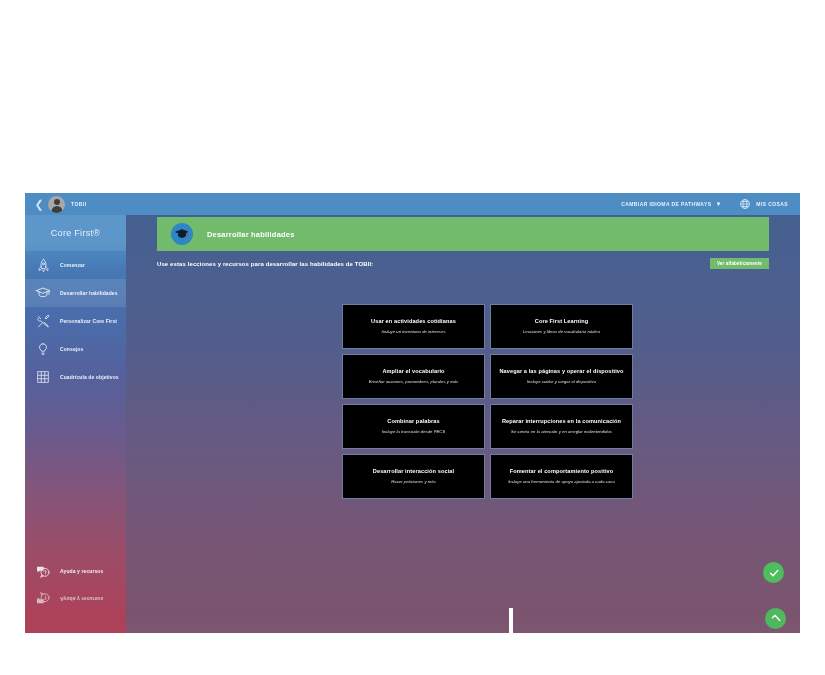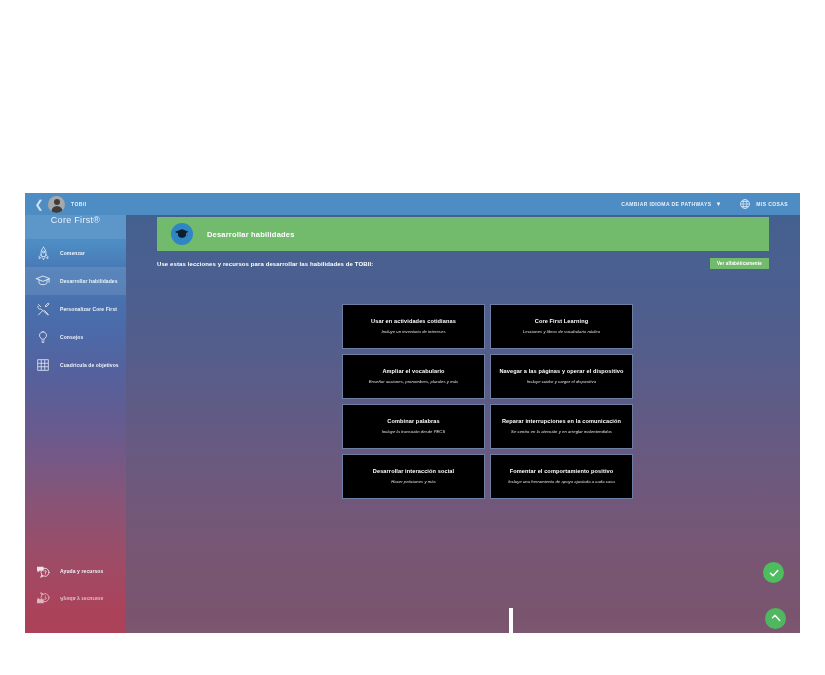--- a/index.html
+++ b/index.html
@@ -124,23 +124,24 @@
         #4778b4 14%,
         #4a6cab 26%,
         #55619d 40%,
         #6a5a8d 55%,
         #855579 70%,
         #9b4d68 84%,
         #a8455e 95%,
         #ab4259 100%);
   }
   #brand-band {
-    height: 24px;
+    height: 36px;
     background: rgba(255,255,255,0.09);
     display: flex;
+    align-items: center;
     justify-content: center;
   }
   #brand-text {
     color: #e9f2fb;
     font-size: 9px;
     letter-spacing: 0.3px;
   }
   .nav-item {
     height: 28px;
     display: flex;

